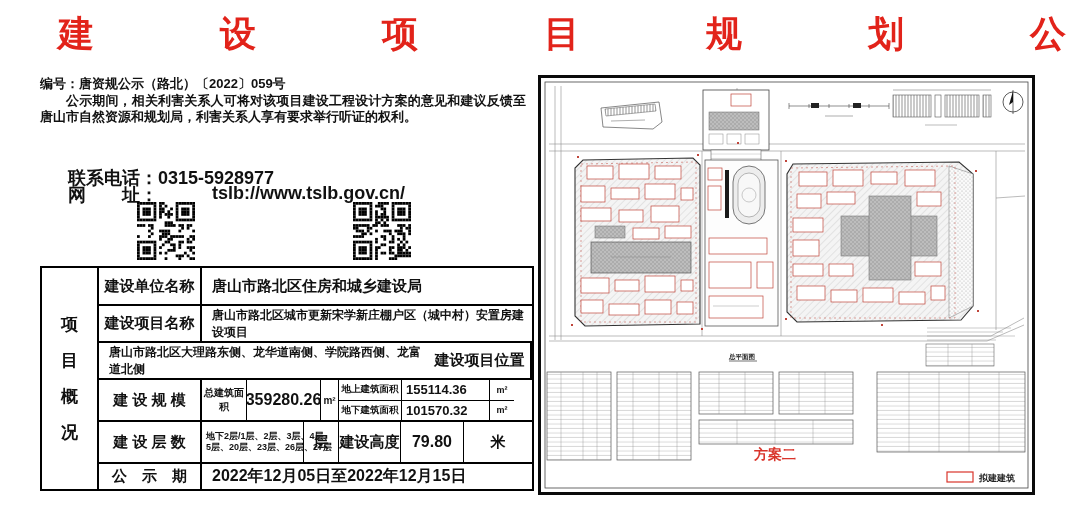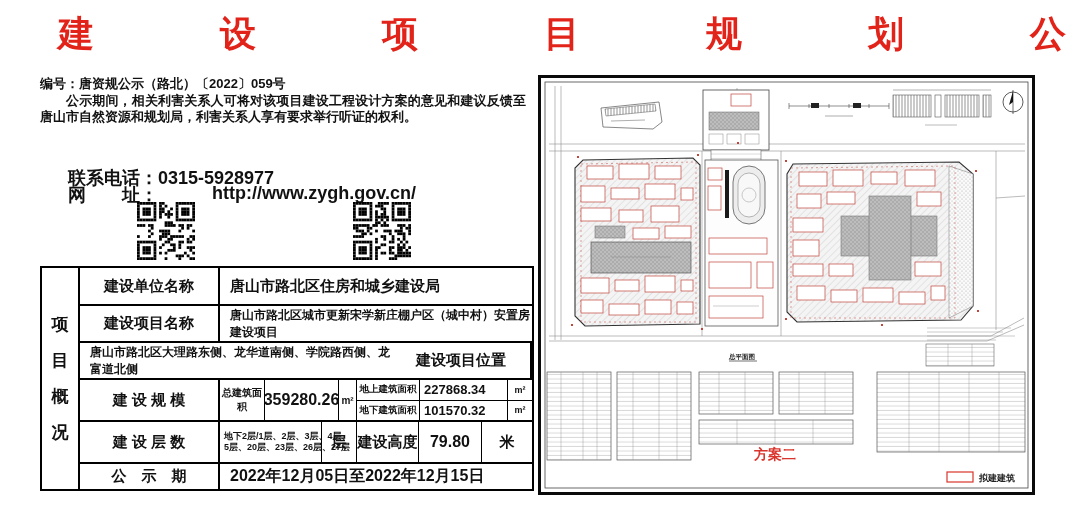--- a/index.html
+++ b/index.html
@@ -36,21 +36,21 @@
   .side-col{
     width:55px;border-right:2px solid #000;display:flex;flex-direction:column;
     justify-content:center;align-items:center;gap:13px;
     font-size:17px;font-weight:700;
   }
   .rows-col{flex:1;display:flex;flex-direction:column;}
   .trow{display:flex;border-bottom:2px solid #000;box-sizing:border-box;}
   .trow:last-child{border-bottom:none;}
   .cell{display:flex;align-items:center;box-sizing:border-box;}
   .lab{
-    width:140px;border-right:2px solid #000;justify-content:center;
+    width:103px;border-right:2px solid #000;justify-content:center;
     font-size:15px;font-weight:700;white-space:nowrap;
   }
   .val{flex:1;padding-left:10px;font-weight:600;}
   .v15{font-size:15px;} .v12{font-size:12px;} .v16{font-size:16px;}
   .r38{height:38px;} .r37{height:37px;} .r42{height:42px;} .r25{height:25px;flex:1;}
   .sub{border-right:1.5px solid #000;height:100%;box-sizing:border-box;
        display:flex;align-items:center;justify-content:center;text-align:center;}
   .sub:last-child{border-right:none;}
   .slab{font-size:10px;font-weight:700;}
   .snum{font-size:16px;font-weight:700;font-family:"Liberation Sans",sans-serif;}
@@ -76,21 +76,21 @@
 
 <div class="main-title">建 设 项 目 规 划 公 示</div>
 
 <div class="notice">
   <p>编号：唐资规公示（路北）〔2022〕059号</p>
   <p class="indent">公示期间，相关利害关系人可将对该项目建设工程设计方案的意见和建议反馈至唐山市自然资源和规划局，利害关系人享有要求举行听证的权利。</p>
 </div>
 <div class="contact-line phone-line">联系电话：0315-5928977</div>
 <div class="contact-line web-line">
   <span>网　　址：</span>
-  <span class="url2">http://www.zygh.gov.cn/</span>
+  <span class="url2">tslb://www.tslb.gov.cn/</span>
 </div>
 <svg class="qr qr1" viewBox="0 0 21 21">
     <rect x="8" y="0" width="1" height="1" fill="#000"></rect>
     <rect x="9" y="0" width="1" height="1" fill="#000"></rect>
     <rect x="8" y="1" width="1" height="1" fill="#000"></rect>
     <rect x="10" y="1" width="1" height="1" fill="#000"></rect>
     <rect x="8" y="2" width="1" height="1" fill="#000"></rect>
     <rect x="9" y="2" width="1" height="1" fill="#000"></rect>
     <rect x="12" y="2" width="1" height="1" fill="#000"></rect>
     <rect x="8" y="3" width="1" height="1" fill="#000"></rect>
@@ -527,21 +527,21 @@
       <div class="cell lab">建设项目位置</div>
     </div>
     <div class="trow r42">
       <div class="cell lab">建 设 规 模</div>
       <div class="sub slab" style="width:45px">总建筑面积</div>
       <div class="sub snum" style="width:74px">359280.26</div>
       <div class="sub sunit" style="width:18px">m²</div>
       <div class="stack" style="width:175px">
         <div class="srow">
           <div class="sl">地上建筑面积</div>
-          <div class="sv">227868.34</div>
+          <div class="sv">155114.36</div>
           <div class="su">m²</div>
         </div>
         <div class="srow">
           <div class="sl">地下建筑面积</div>
           <div class="sv">101570.32</div>
           <div class="su">m²</div>
         </div>
       </div>
     </div>
     <div class="trow r42">

